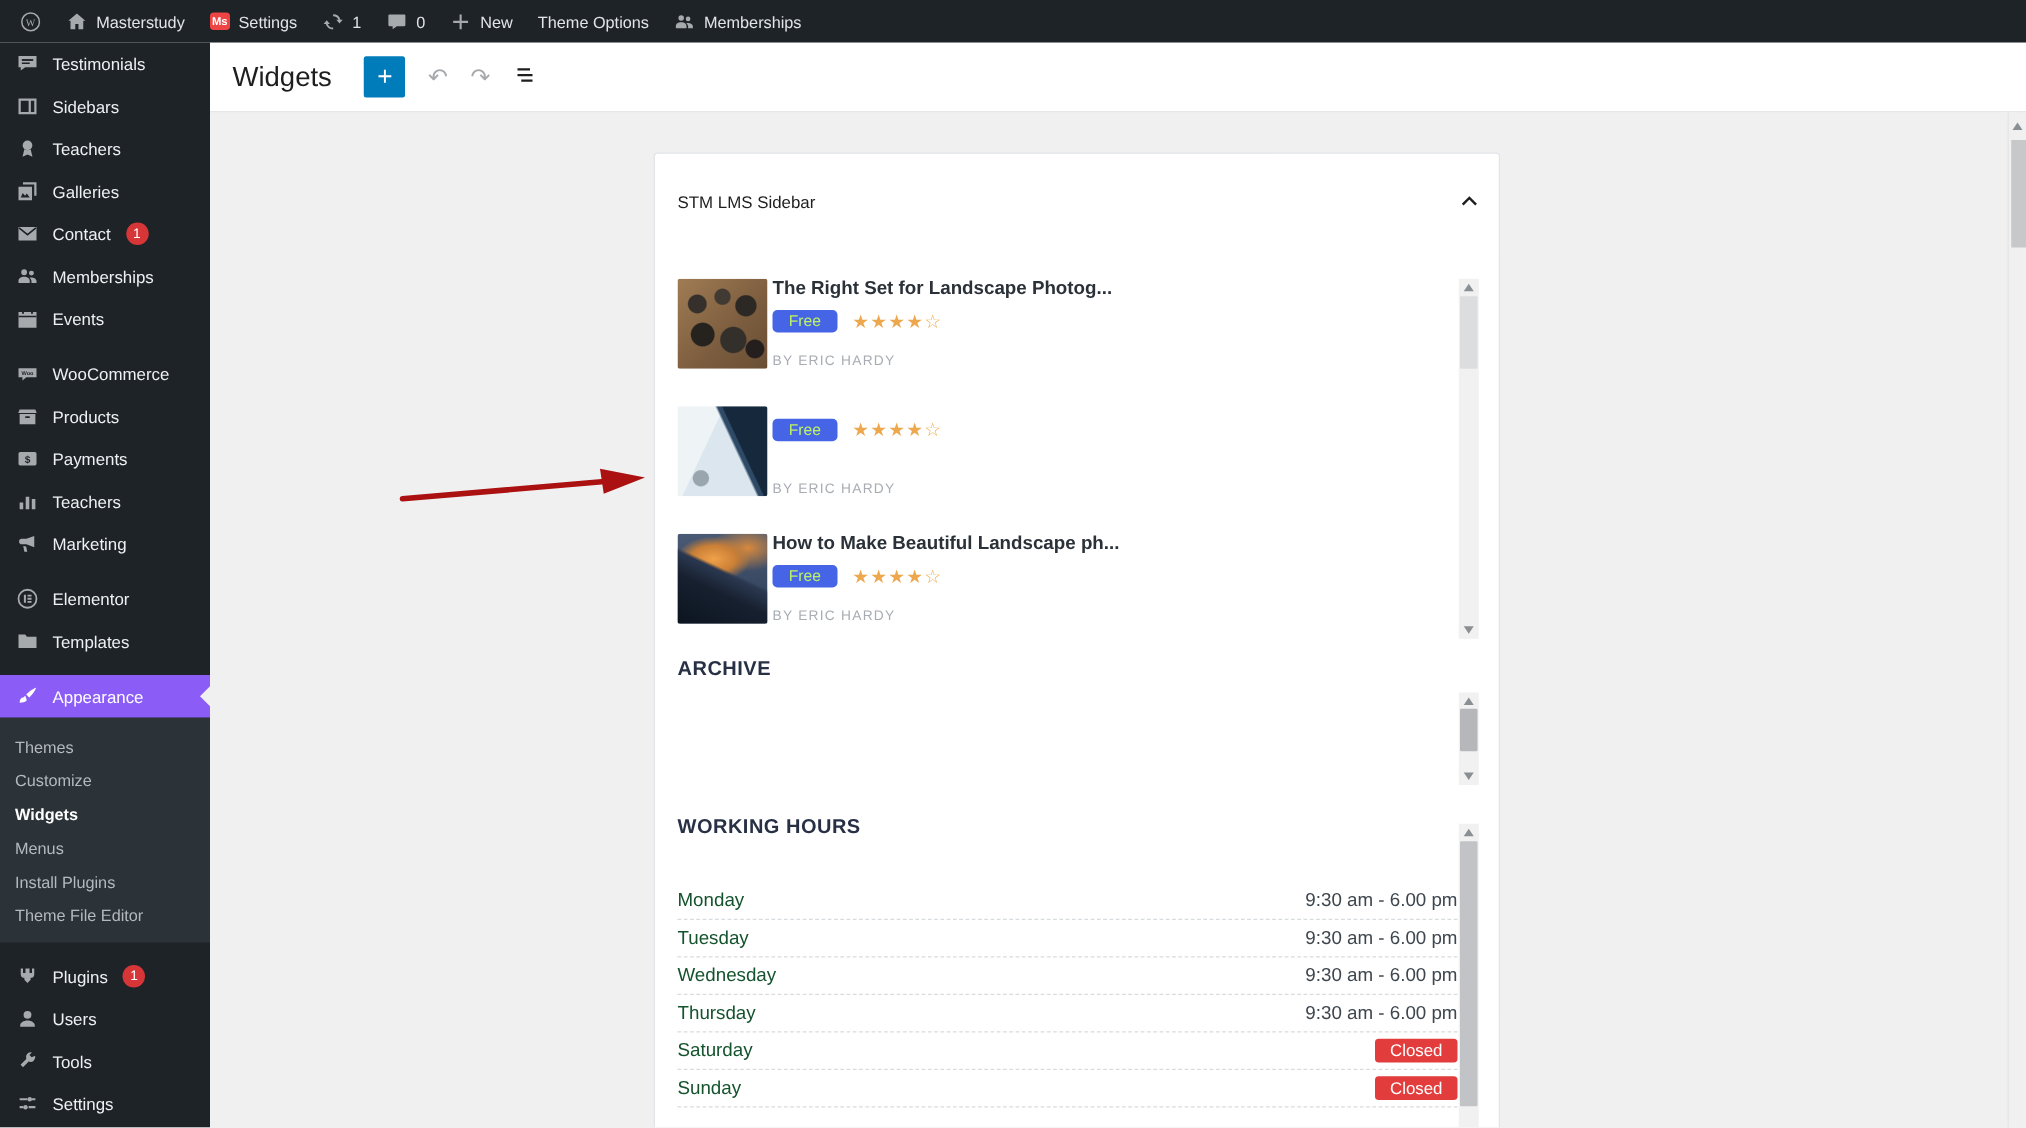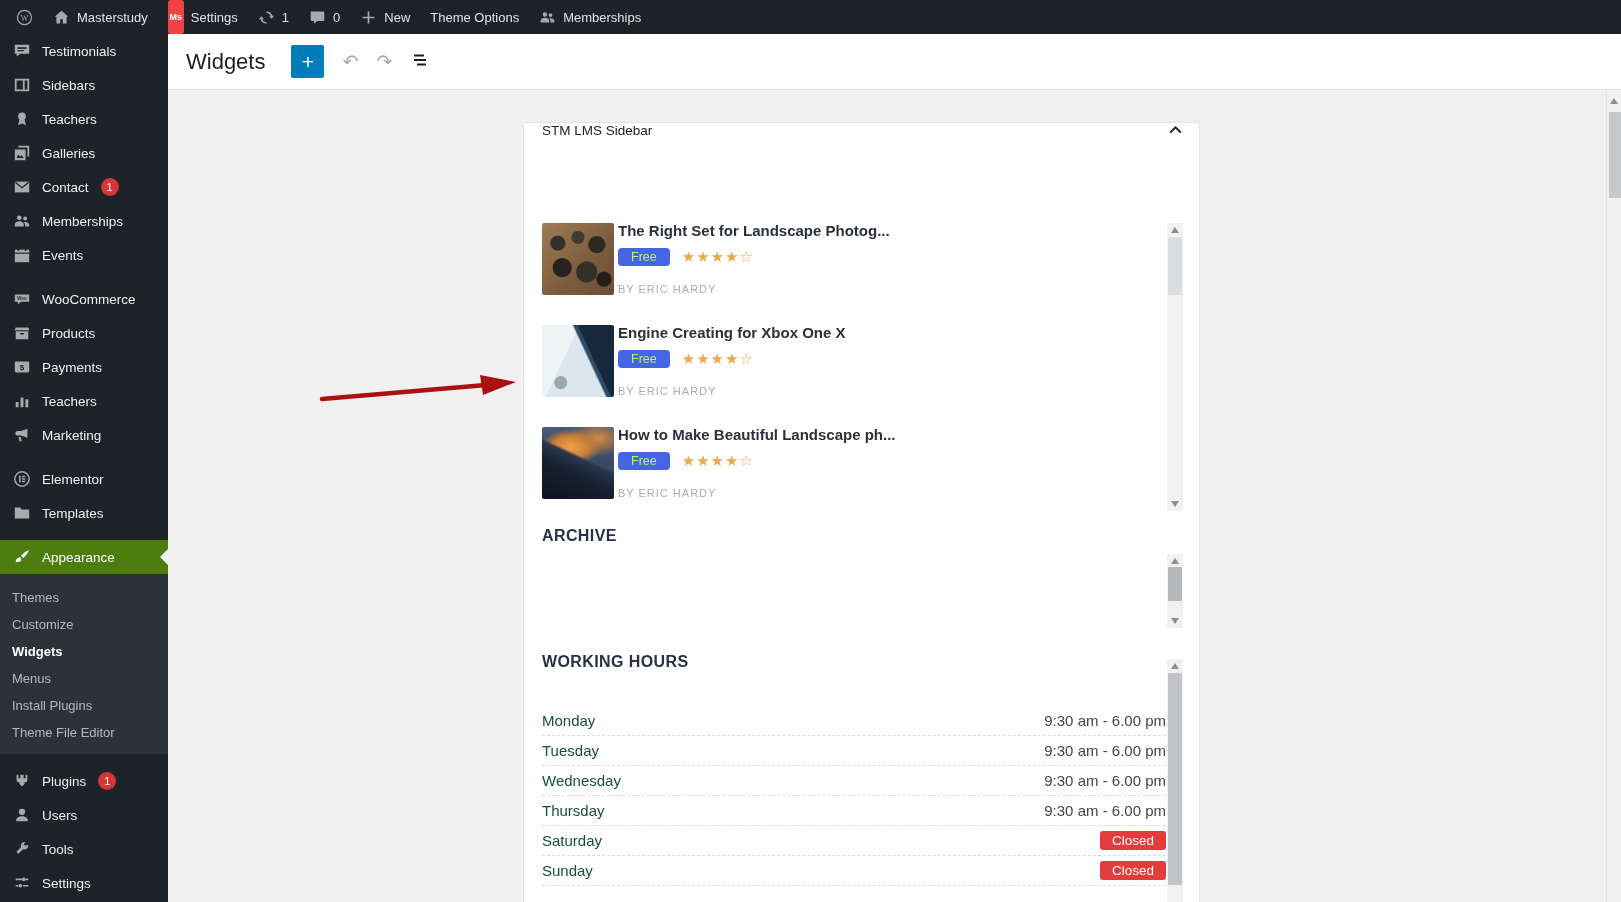--- a/index.html
+++ b/index.html
@@ -6,35 +6,35 @@
   html,body { width:1621px; height:902px; overflow:hidden; background:#f0f0f1;
               font-family:"Liberation Sans", sans-serif; }
 
   
   .adminbar { height:34px; background:#1d2327; display:flex; align-items:center;
               padding:0 6px; position:relative; z-index:50; }
   .ab-item { display:flex; align-items:center; gap:7px; height:34px; padding:0 10px;
              color:#e2e4e7; font-size:13px; cursor:pointer; white-space:nowrap; }
   .ab-item .icon { color:#a7aaad; display:flex; align-items:center; }
   .ab-item .icon svg { width:17px; height:17px; }
-  .ms-badge { width:16px; height:34px; border-radius:3px; background:#ef4444; color:#fff;
+  .ms-badge { width:16px; height:14px; border-radius:3px; background:#ef4444; color:#fff;
               font-size:9px; font-weight:bold; display:flex; align-items:center;
               justify-content:center; }
 
   
   .layout { display:flex; height:868px; }
 
   
   .sidebar { width:168px; background:#1d2327; flex:none; color:#f0f0f1; }
   .menu-item { display:flex; align-items:center; gap:10px; height:34px; padding:0 12px;
                font-size:13.5px; cursor:pointer; position:relative; color:#eef0f1; }
   .menu-item .icon { width:20px; height:20px; color:#a7aaad; flex:none;
                      display:flex; align-items:center; justify-content:center; }
   .menu-item .icon svg { width:18px; height:18px; }
-  .menu-item.active { background:#4d7c0f; color:#fff; }
+  .menu-item.active { background:#8b5cf6; color:#fff; }
   .menu-item.active .icon { color:#fff; }
   .menu-item.active::after { content:""; position:absolute; right:0; top:50%;
       margin-top:-8px; border:8px solid transparent; border-right-color:#f0f0f1; }
   .menu-sep { height:10px; }
   .mbadge { background:#d63638; color:#fff; border-radius:9px; min-width:18px; height:18px;
             font-size:11px; display:inline-flex; align-items:center; justify-content:center;
             padding:0 5px; margin-left:2px; }
   .submenu { background:#2c3338; padding:10px 0 8px 0; }
   .submenu-item { height:27px; display:flex; align-items:center; padding:0 12px;
                   font-size:13px; color:#b4b9be; cursor:pointer; }
@@ -49,21 +49,21 @@
              color:#fff; font-size:21px; line-height:30px; cursor:pointer; }
   .tb-icon { margin-left:18px; font-size:19px; color:#a7aaad; cursor:pointer; }
   .tb-icon.dark { color:#1e1e1e; }
   .tb-icon svg { width:20px; height:20px; }
 
   .content { position:relative; flex:1; background:#f0f0f1; overflow:hidden; }
 
   
   .card { position:absolute; left:355px; top:32px; width:677px; height:940px;
           background:#fff; border:1px solid #e2e4e7; border-radius:3px; }
-  .card-header { height:46px; display:flex; align-items:flex-start; justify-content:space-between;
+  .card-header { height:46px; display:flex; align-items:flex-end; justify-content:space-between;
                  padding:0 16px 0 18px; }
   .card-title { font-size:13.5px; color:#1e1e1e; }
   .collapse-btn { background:none; border:none; cursor:pointer; display:flex; }
 
   
   .course-list { position:absolute; top:100px; left:18px; width:600px; }
   .course-item { display:flex; gap:4px; height:72px; margin-bottom:30px; cursor:pointer; }
   .thumb { width:72px; height:72px; border-radius:2px; flex:none; }
   .thumb-camera-gear { background:
       radial-gradient(circle at 22% 28%, #35302b 0 7px, transparent 8px),
@@ -429,21 +429,20 @@
                 <div class="badge-row">
                   <span class="free-badge">Free</span>
                   <span class="stars">★★★★☆</span>
                 </div>
                 <div class="byline">BY ERIC HARDY</div>
               </div>
             </div>
             <div class="course-item">
               <div class="thumb thumb-laptop-xbox"></div>
               <div class="course-info">
-                <div class="course-title">Engine Creating for Xbox One X</div>
                 <div class="badge-row">
                   <span class="free-badge">Free</span>
                   <span class="stars">★★★★☆</span>
                 </div>
                 <div class="byline">BY ERIC HARDY</div>
               </div>
             </div>
             <div class="course-item">
               <div class="thumb thumb-mountain"></div>
               <div class="course-info">

